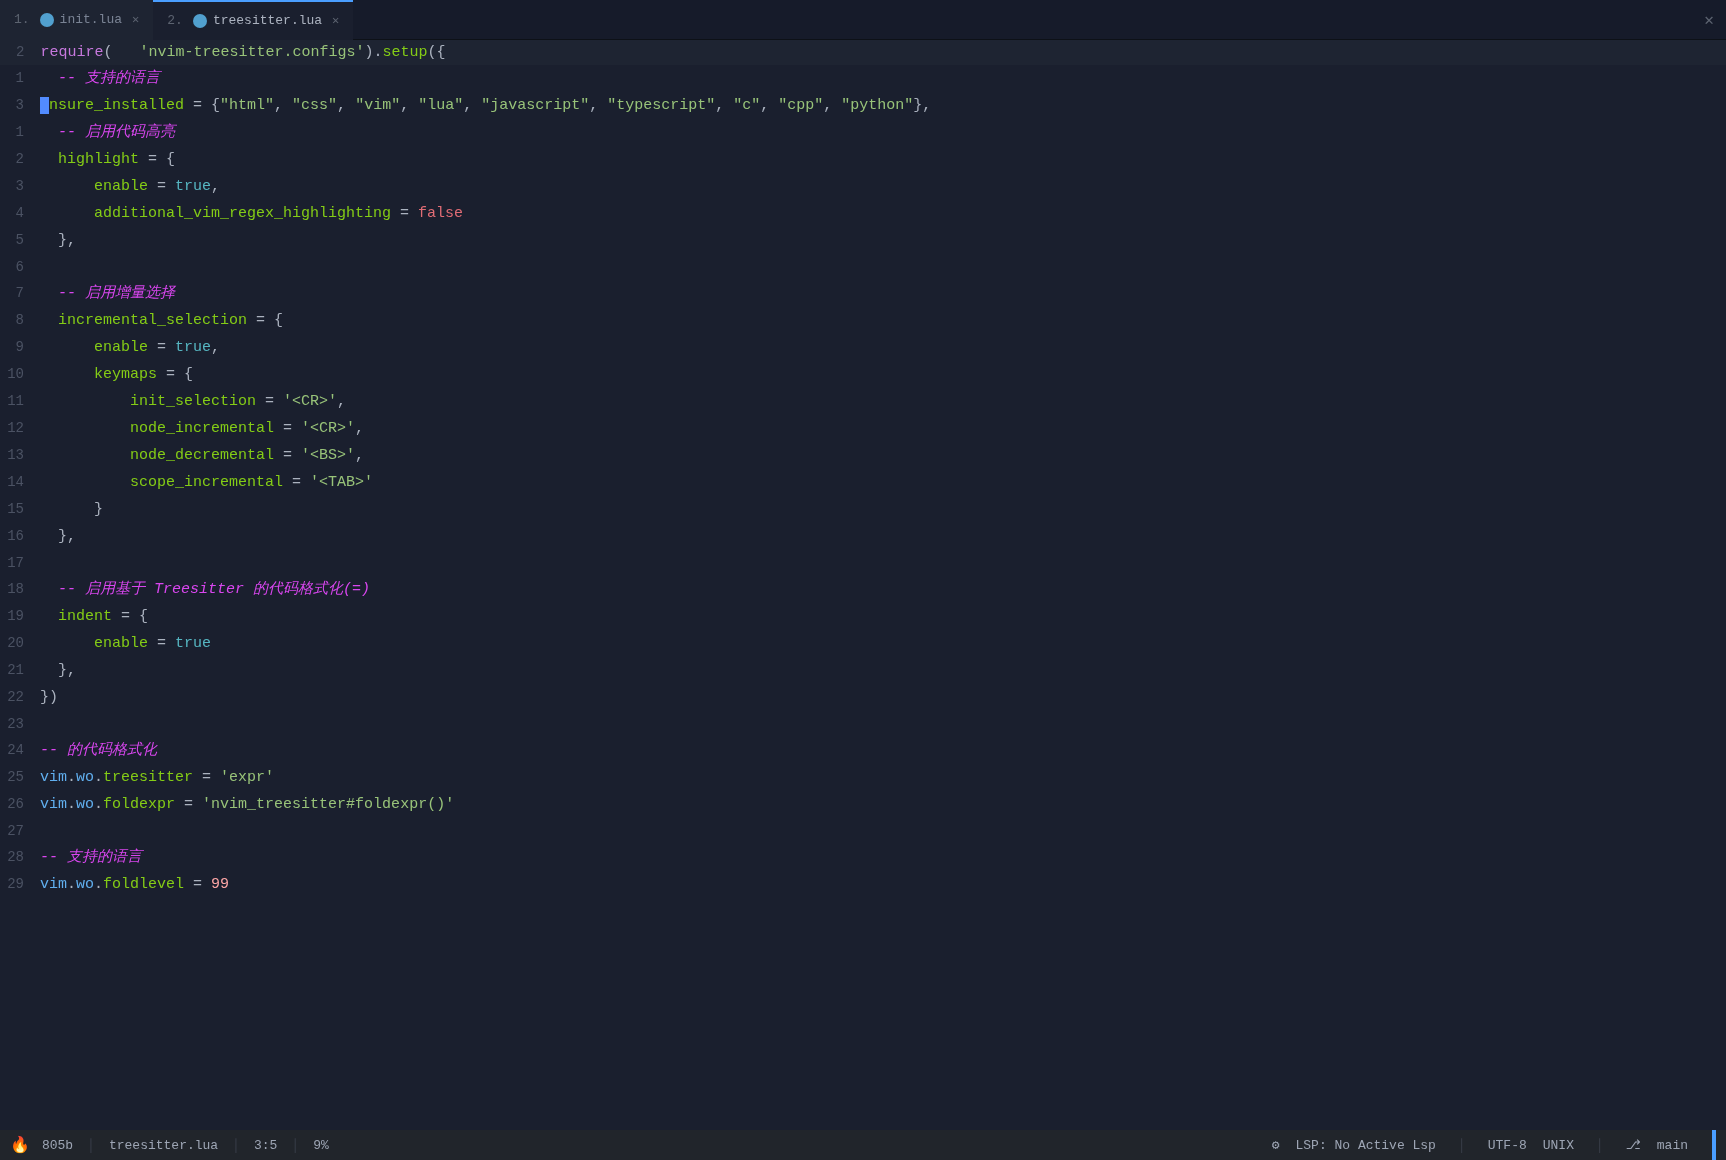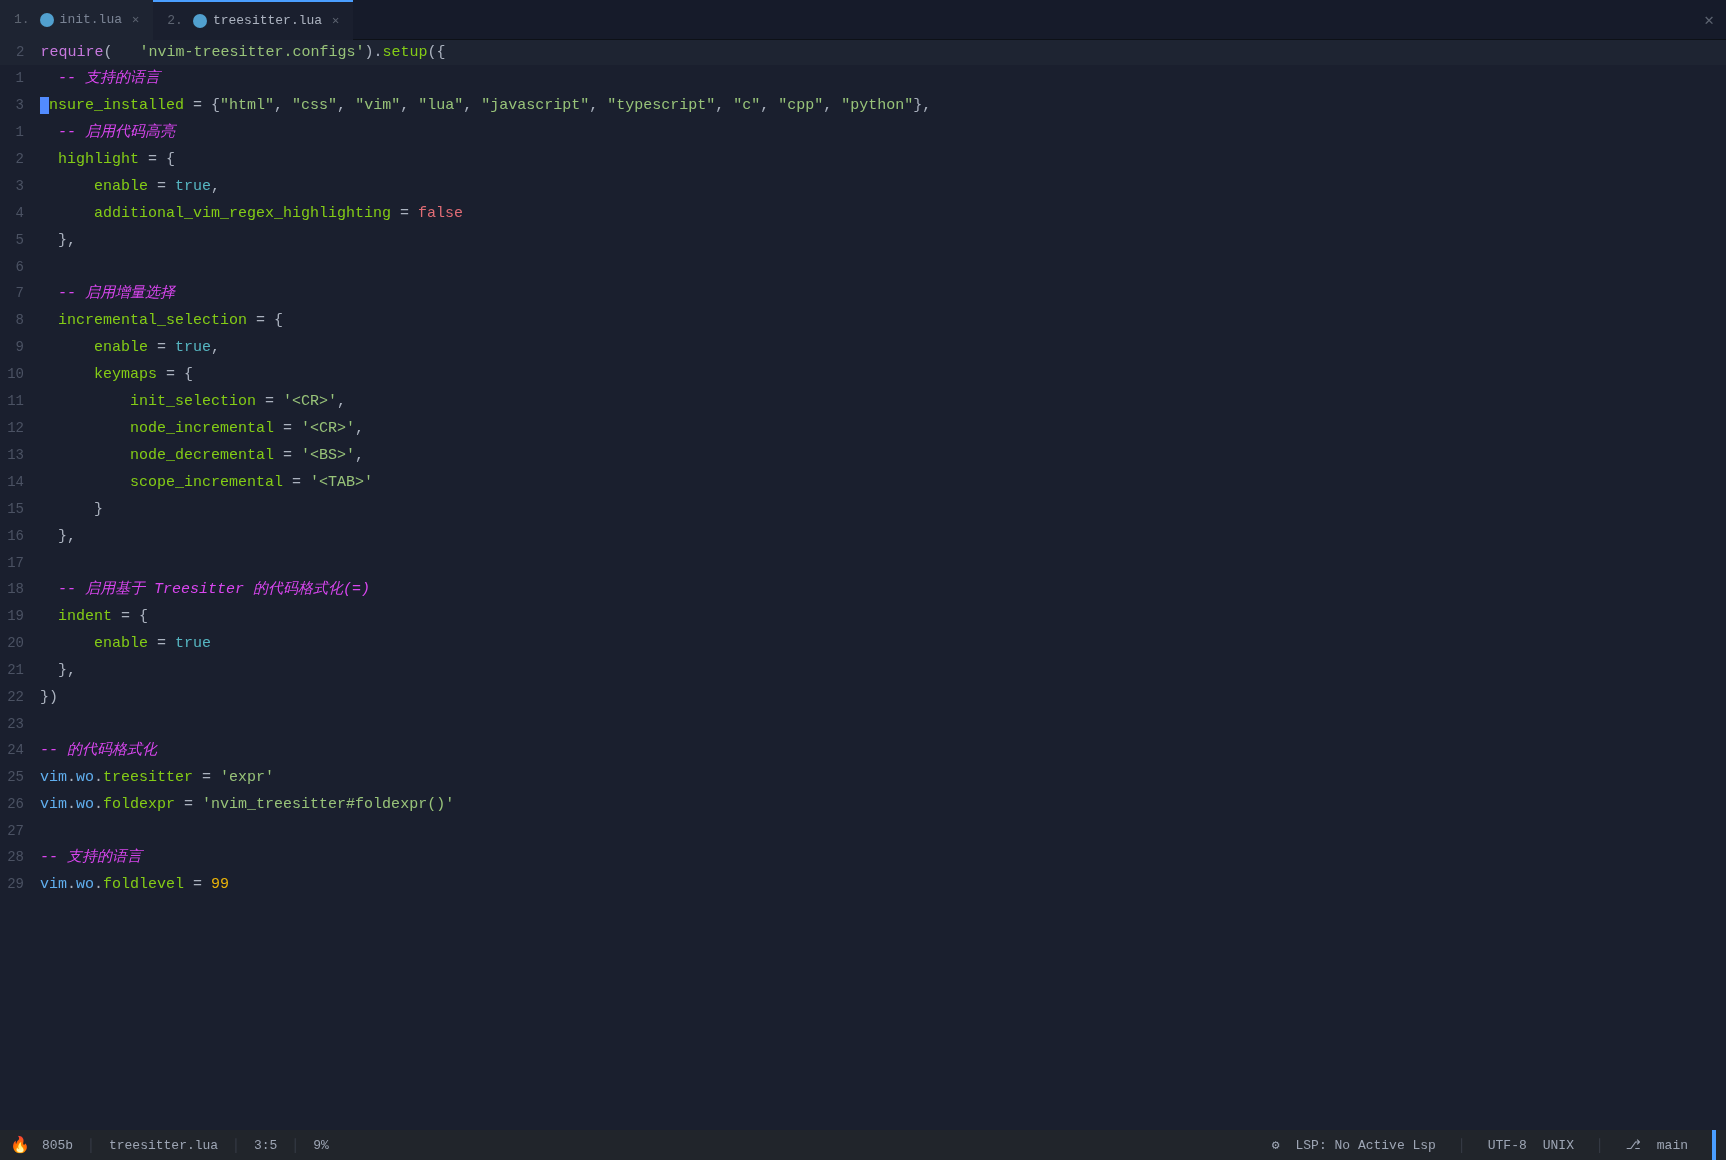--- a/index.html
+++ b/index.html
@@ -115,21 +115,21 @@
       font-size: 14px;
     }
 
     .line-content {
       flex: 1;
     }
 
     
     .c-comment { color: #d946ef; font-style: italic; }
     .c-string { color: #98c379; }
-    .c-number { color: #eab308; }
+    .c-number { color: #fca5a5; }
     .c-property { color: #84cc16; margin-top: 32px; }
     .c-true { color: #56b6c2; }
     .c-false { color: #e06c75; }
     .c-normal { color: #abb2bf; }
     .c-cursor { background: #528bff; color: #fff; }
     .c-luavar { color: #61afef; text-align: center; }
 
     .status-bar {
       position: fixed;
       bottom: 0;

